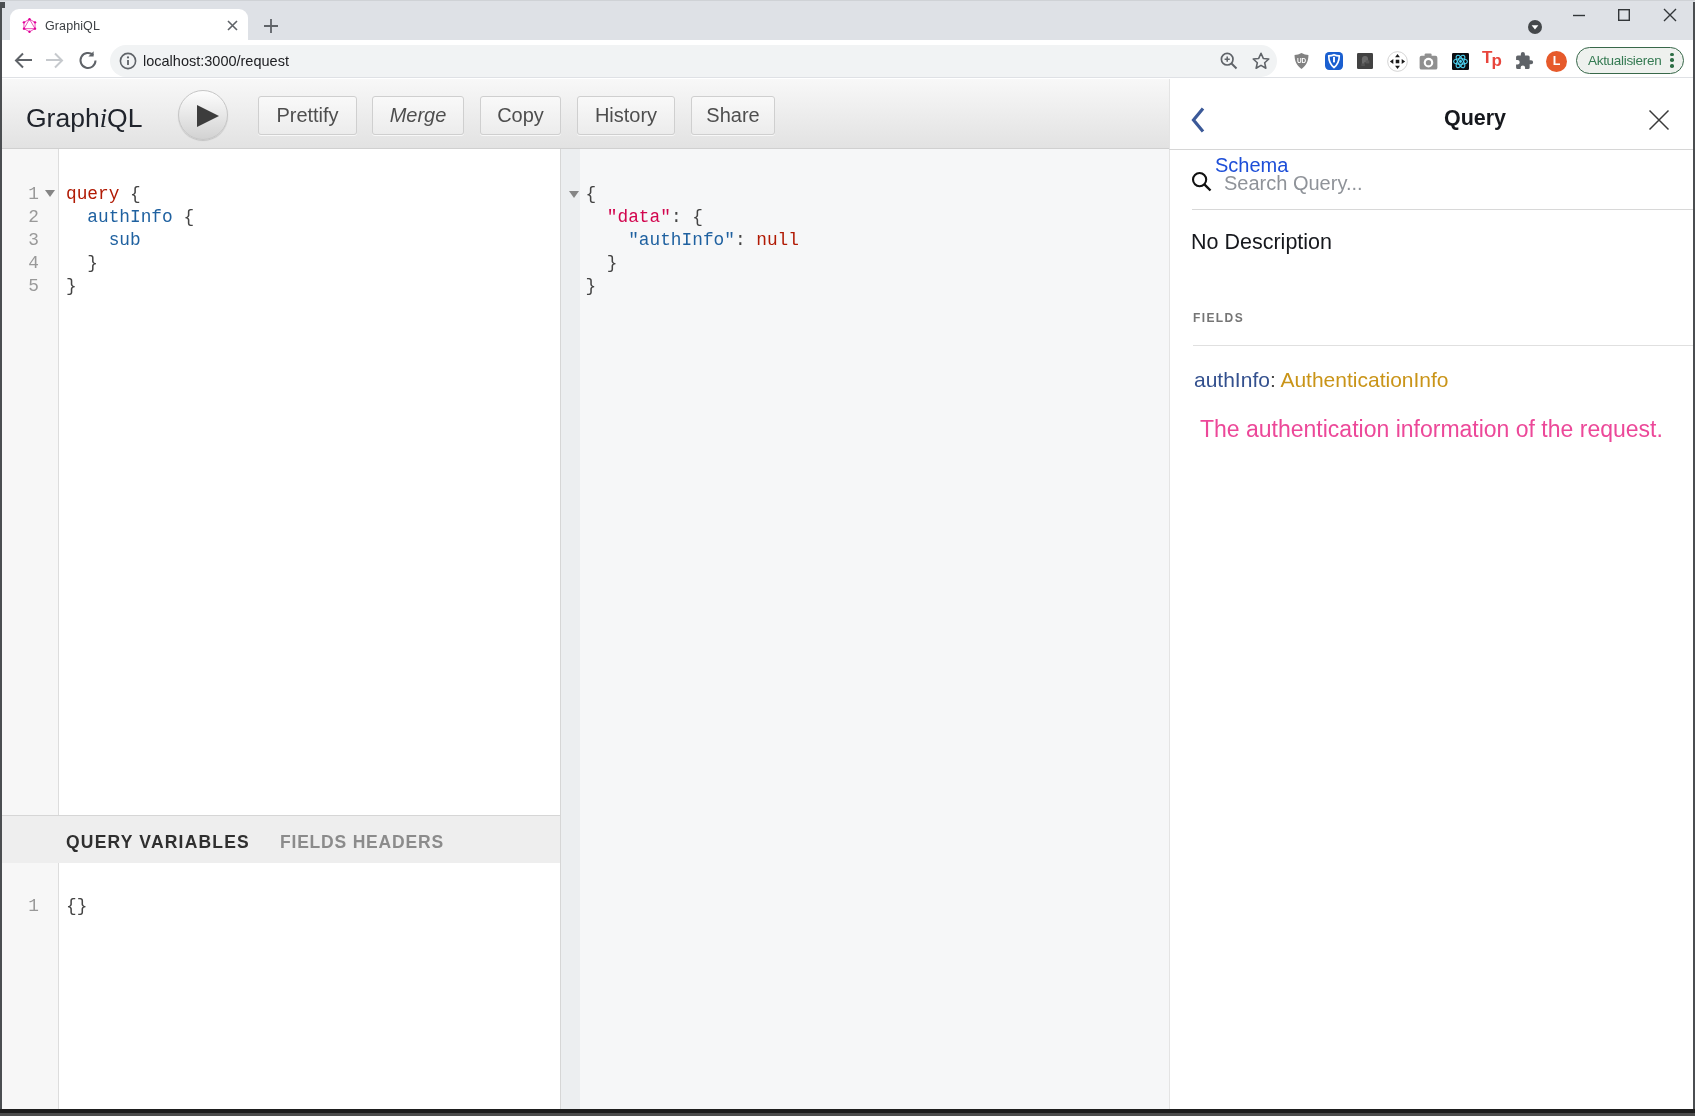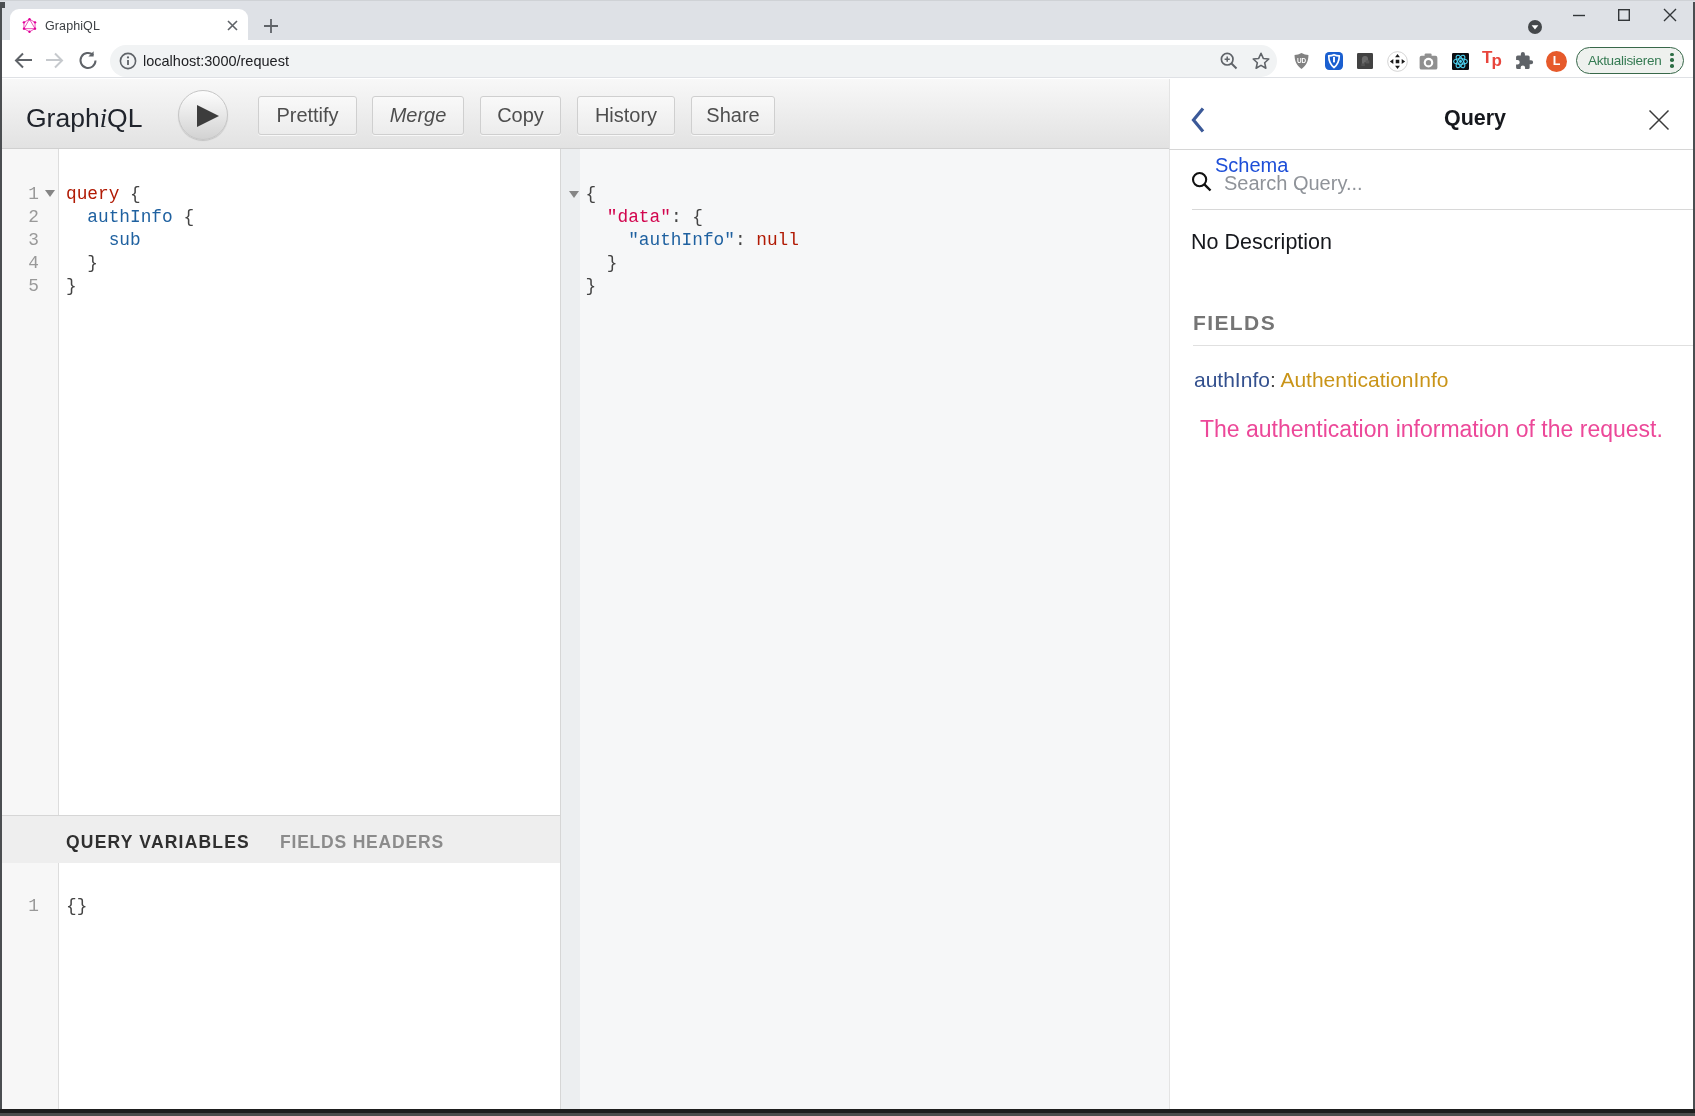--- a/index.html
+++ b/index.html
@@ -57,21 +57,21 @@
   #vgutter { top:863px; height:246px; }
 
   
   #sidebar { left:1169px; top:79px; width:524px; height:1030px; background:#fff; border-left:1px solid #e4e4e4; }
   #sbheader { left:1169px; top:79px; width:524px; height:71px; border-bottom:1px solid #d6d6d6; }
   #schema { left:1215px; top:108px; font-size:20px; color:#1d4ed8;margin-top:46px; }
   #sbtitle { left:1325px; top:106px; width:300px; text-align:center; font-size:21.5px; font-weight:bold; color:#16181d; }
   #searchph { left:1224px; top:172px; font-size:20px; color:#8f9399; }
   #searchline { left:1192px; top:209px; width:501px; height:1px; background:#d8d8d8; }
   #nodesc { left:1191px; top:230px; font-size:21.5px; color:#16181d; }
-  #fieldshdr { left:1193px; top:311px; font-size:21px; font-weight:bold; letter-spacing:1.4px; color:#757575; }
+  #fieldshdr { left:1193px; top:311px; font-size:12px; font-weight:bold; letter-spacing:1.4px; color:#757575; }
   #fieldsline { left:1193px; top:345px; width:500px; height:1px; background:#e0e0e0; }
   #fieldrow { left:1194px; top:368px; font-size:21px; }
   #fielddesc { left:1200px; top:416px; font-size:23px; color:#ec4899; }
 </style>
 </head>
 <body>
 
   <div id="tabstrip" class="abs"></div>
   <div id="tab" class="abs"></div>
   <svg class="abs" style="left:22px; top:18px;" width="15" height="15" viewBox="0 0 100 100">

